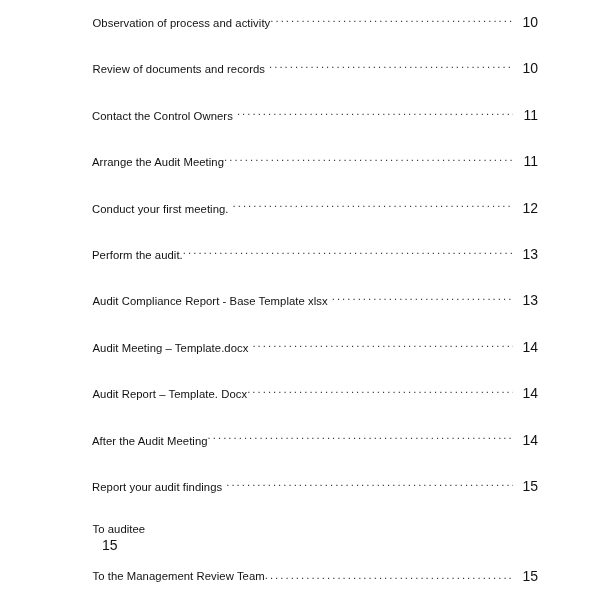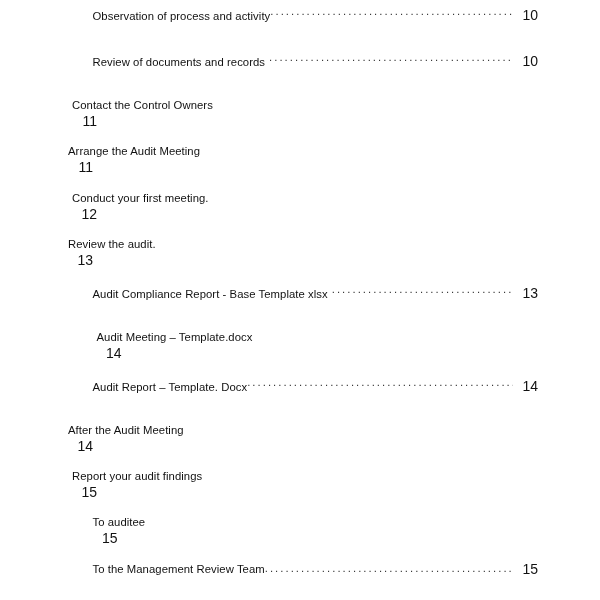--- a/index.html
+++ b/index.html
@@ -29,23 +29,24 @@
   }
   .toc-entry {
     position: absolute;
     height: 16px;
     display: flex;
     align-items: baseline;
     font-size: 11.3px;
     line-height: 16px;
     white-space: nowrap;
     color: #111111;
+    margin-top: 7px;
   }
   
-  .toc-entry.level-1 { left: 68px; right: 62px; flex-direction: column; }
+  .toc-entry.level-1 { left: 92px; right: 62px; }
   .toc-entry.level-2 { left: 92.5px; right: 62px; }
 
   .entry-title {
     flex: 0 0 auto;
     letter-spacing: 0.005em;
   }
   .entry-leader {
     flex: 1 1 auto;
     overflow: hidden;
     position: relative;
@@ -99,30 +100,30 @@
         <span class="entry-title">Arrange the Audit Meeting</span>
         <span class="entry-leader"></span>
         <span class="entry-page">11</span>
       </div>
       <div class="toc-entry level-1 gap" style="top: 189.6px;">
         <span class="entry-title">Conduct your first meeting.</span>
         <span class="entry-leader"></span>
         <span class="entry-page">12</span>
       </div>
       <div class="toc-entry level-1" style="top: 236px;">
-        <span class="entry-title">Review the audit.</span>
+        <span class="entry-title">Perform the audit.</span>
         <span class="entry-leader"></span>
         <span class="entry-page">13</span>
       </div>
       <div class="toc-entry level-2 gap" style="top: 282.4px;">
         <span class="entry-title">Audit Compliance Report - Base Template xlsx</span>
         <span class="entry-leader"></span>
         <span class="entry-page">13</span>
       </div>
-      <div class="toc-entry level-2 gap" style="top: 328.8px; flex-direction: column;">
+      <div class="toc-entry level-2 gap" style="top: 328.8px;">
         <span class="entry-title">Audit Meeting – Template.docx</span>
         <span class="entry-leader"></span>
         <span class="entry-page">14</span>
       </div>
       <div class="toc-entry level-2" style="top: 375.2px;">
         <span class="entry-title">Audit Report – Template. Docx</span>
         <span class="entry-leader"></span>
         <span class="entry-page">14</span>
       </div>
       <div class="toc-entry level-1" style="top: 421.6px;">

